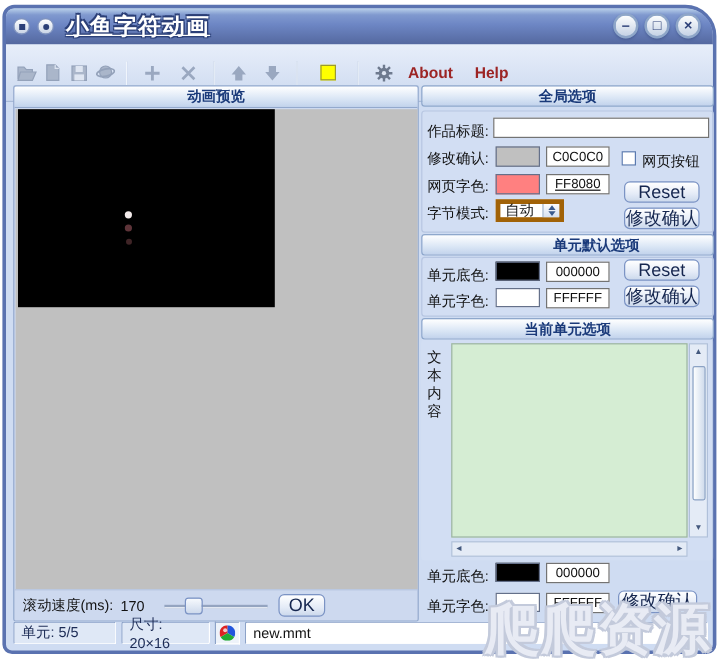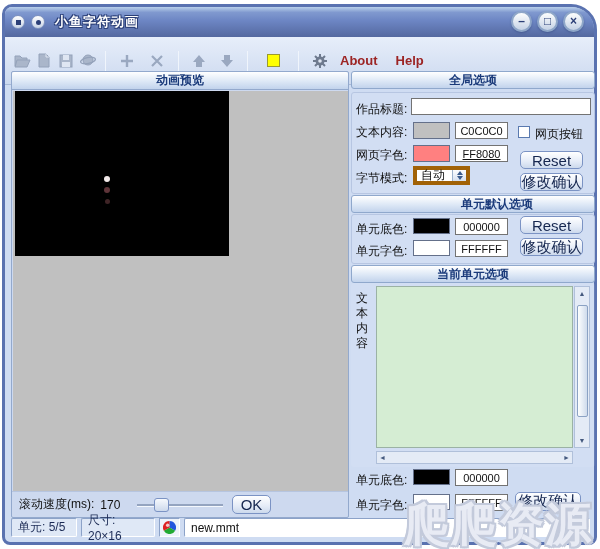--- a/index.html
+++ b/index.html
@@ -23,22 +23,23 @@
   .mini-btn {
     width:14px; height:14px; border-radius:50%;
     background:linear-gradient(#ffffff,#c9d4e6);
     border:1px solid #8094bf;
     display:flex; align-items:center; justify-content:center;
     margin-left:6px;
   }
   .mini-glyph-square { width:5px; height:5px; background:#2b3f77; }
   .mini-glyph-dot { width:5px; height:5px; background:#2b3f77; border-radius:50%; }
   .title-text {
-    margin-left:10px; color:#fff; font-size:13px; font-weight:bold; letter-spacing:1px;
+    margin-left:10px; color:#fff; font-size:19px; font-weight:bold; letter-spacing:1px;
     text-shadow:1px 1px 0 #2b3f77, -1px -1px 0 #2b3f77, 1px -1px 0 #2b3f77, -1px 1px 0 #2b3f77;
+    text-decoration:underline;
   }
   .win-controls { position:absolute; right:10px; top:4px; display:flex; gap:5px; }
   .ctrl-btn {
     width:21px; height:21px; border-radius:50%;
     background:linear-gradient(#fdfefe,#c5d2e5);
     border:2px solid #8ea6c8;
     color:#2b3f77; font-weight:bold; font-size:12px; line-height:16px; text-align:center;
     box-shadow:0 1px 2px rgba(40,60,110,.4);
   }
 
@@ -235,21 +236,21 @@
       </div>
     </div>
 
     <div class="right-panel">
 
       <div class="sect-header" style="position:absolute;left:0;right:0;top:0;">全局选项</div>
 
       <div class="group" style="top:21px;height:102px;"></div>
       <span class="lbl" style="left:5px;top:30px;">作品标题:</span>
       <input class="tinput left" style="left: 60px; top: 27px; width: 180px; height: 17px;" value="">
-      <span class="lbl" style="left:5px;top:53px;">文本内容:</span>
+      <span class="lbl" style="left:5px;top:53px;">修改确认:</span>
       <div class="swatch" style="left:62px;top:51px;width:37px;height:17px;background:#C0C0C0;"></div>
       <input class="tinput" style="left: 104px; top: 51px; width: 53px; height: 17px;" value="C0C0C0">
       <div class="checkbox" style="left:167px;top:55px;"></div>
       <span class="lbl" style="left:184px;top:55px;">网页按钮</span>
       <span class="lbl" style="left:5px;top:76px;">网页字色:</span>
       <div class="swatch" style="left:62px;top:74px;width:37px;height:17px;background:#FF8080;"></div>
       <input class="tinput" style="left: 104px; top: 74px; width: 53px; height: 17px; text-decoration: underline;" value="FF8080">
       <div class="xp-btn" style="position:absolute;left:169px;top:80px;width:63px;height:18px;">Reset</div>
       <span class="lbl" style="left:5px;top:99px;">字节模式:</span>
       <div class="combo" style="left:62px;top:95px;width:57px;height:19px;">
@@ -292,21 +293,21 @@
       <div class="swatch" style="left:62px;top:398px;width:37px;height:16px;background:#000000;"></div>
       <input class="tinput" style="left: 104px; top: 398px; width: 53px; height: 17px;" value="000000">
       <span class="lbl" style="left:5px;top:426px;">单元字色:</span>
       <div class="swatch" style="left:62px;top:423px;width:37px;height:16px;background:#FFFFFF;"></div>
       <input class="tinput" style="left: 104px; top: 423px; width: 53px; height: 17px;" value="FFFFFF">
       <div class="xp-btn" style="position:absolute;left:164px;top:421px;width:66px;height:19px;">修改确认</div>
     </div>
 
     <div class="statusbar">
       <div style="width:6px"></div>
-      <div class="status-field" style="width:66px;">单元: 5/5</div>
+      <div class="status-field" style="width:86px;">单元: 5/5</div>
       <div class="status-field" style="width:74px;margin-left:4px;">尺寸: 20×16</div>
       <div class="status-icon-box">
         <svg width="13" height="13" viewBox="0 0 14 14">
           <path d="M7 7 L7 0 A7 7 0 0 1 13.1 10.5 Z" fill="#2255dd"></path>
           <path d="M7 7 L13.1 10.5 A7 7 0 0 1 0.9 10.5 Z" fill="#22aa33"></path>
           <path d="M7 7 L0.9 10.5 A7 7 0 0 1 7 0 Z" fill="#dd2222"></path>
           <circle cx="5" cy="4.6" r="1.8" fill="#ffffff" opacity="0.75"></circle>
         </svg>
       </div>
       <div class="status-field status-file" style="flex:1;margin-left:4px;margin-right:4px;">new.mmt</div>

